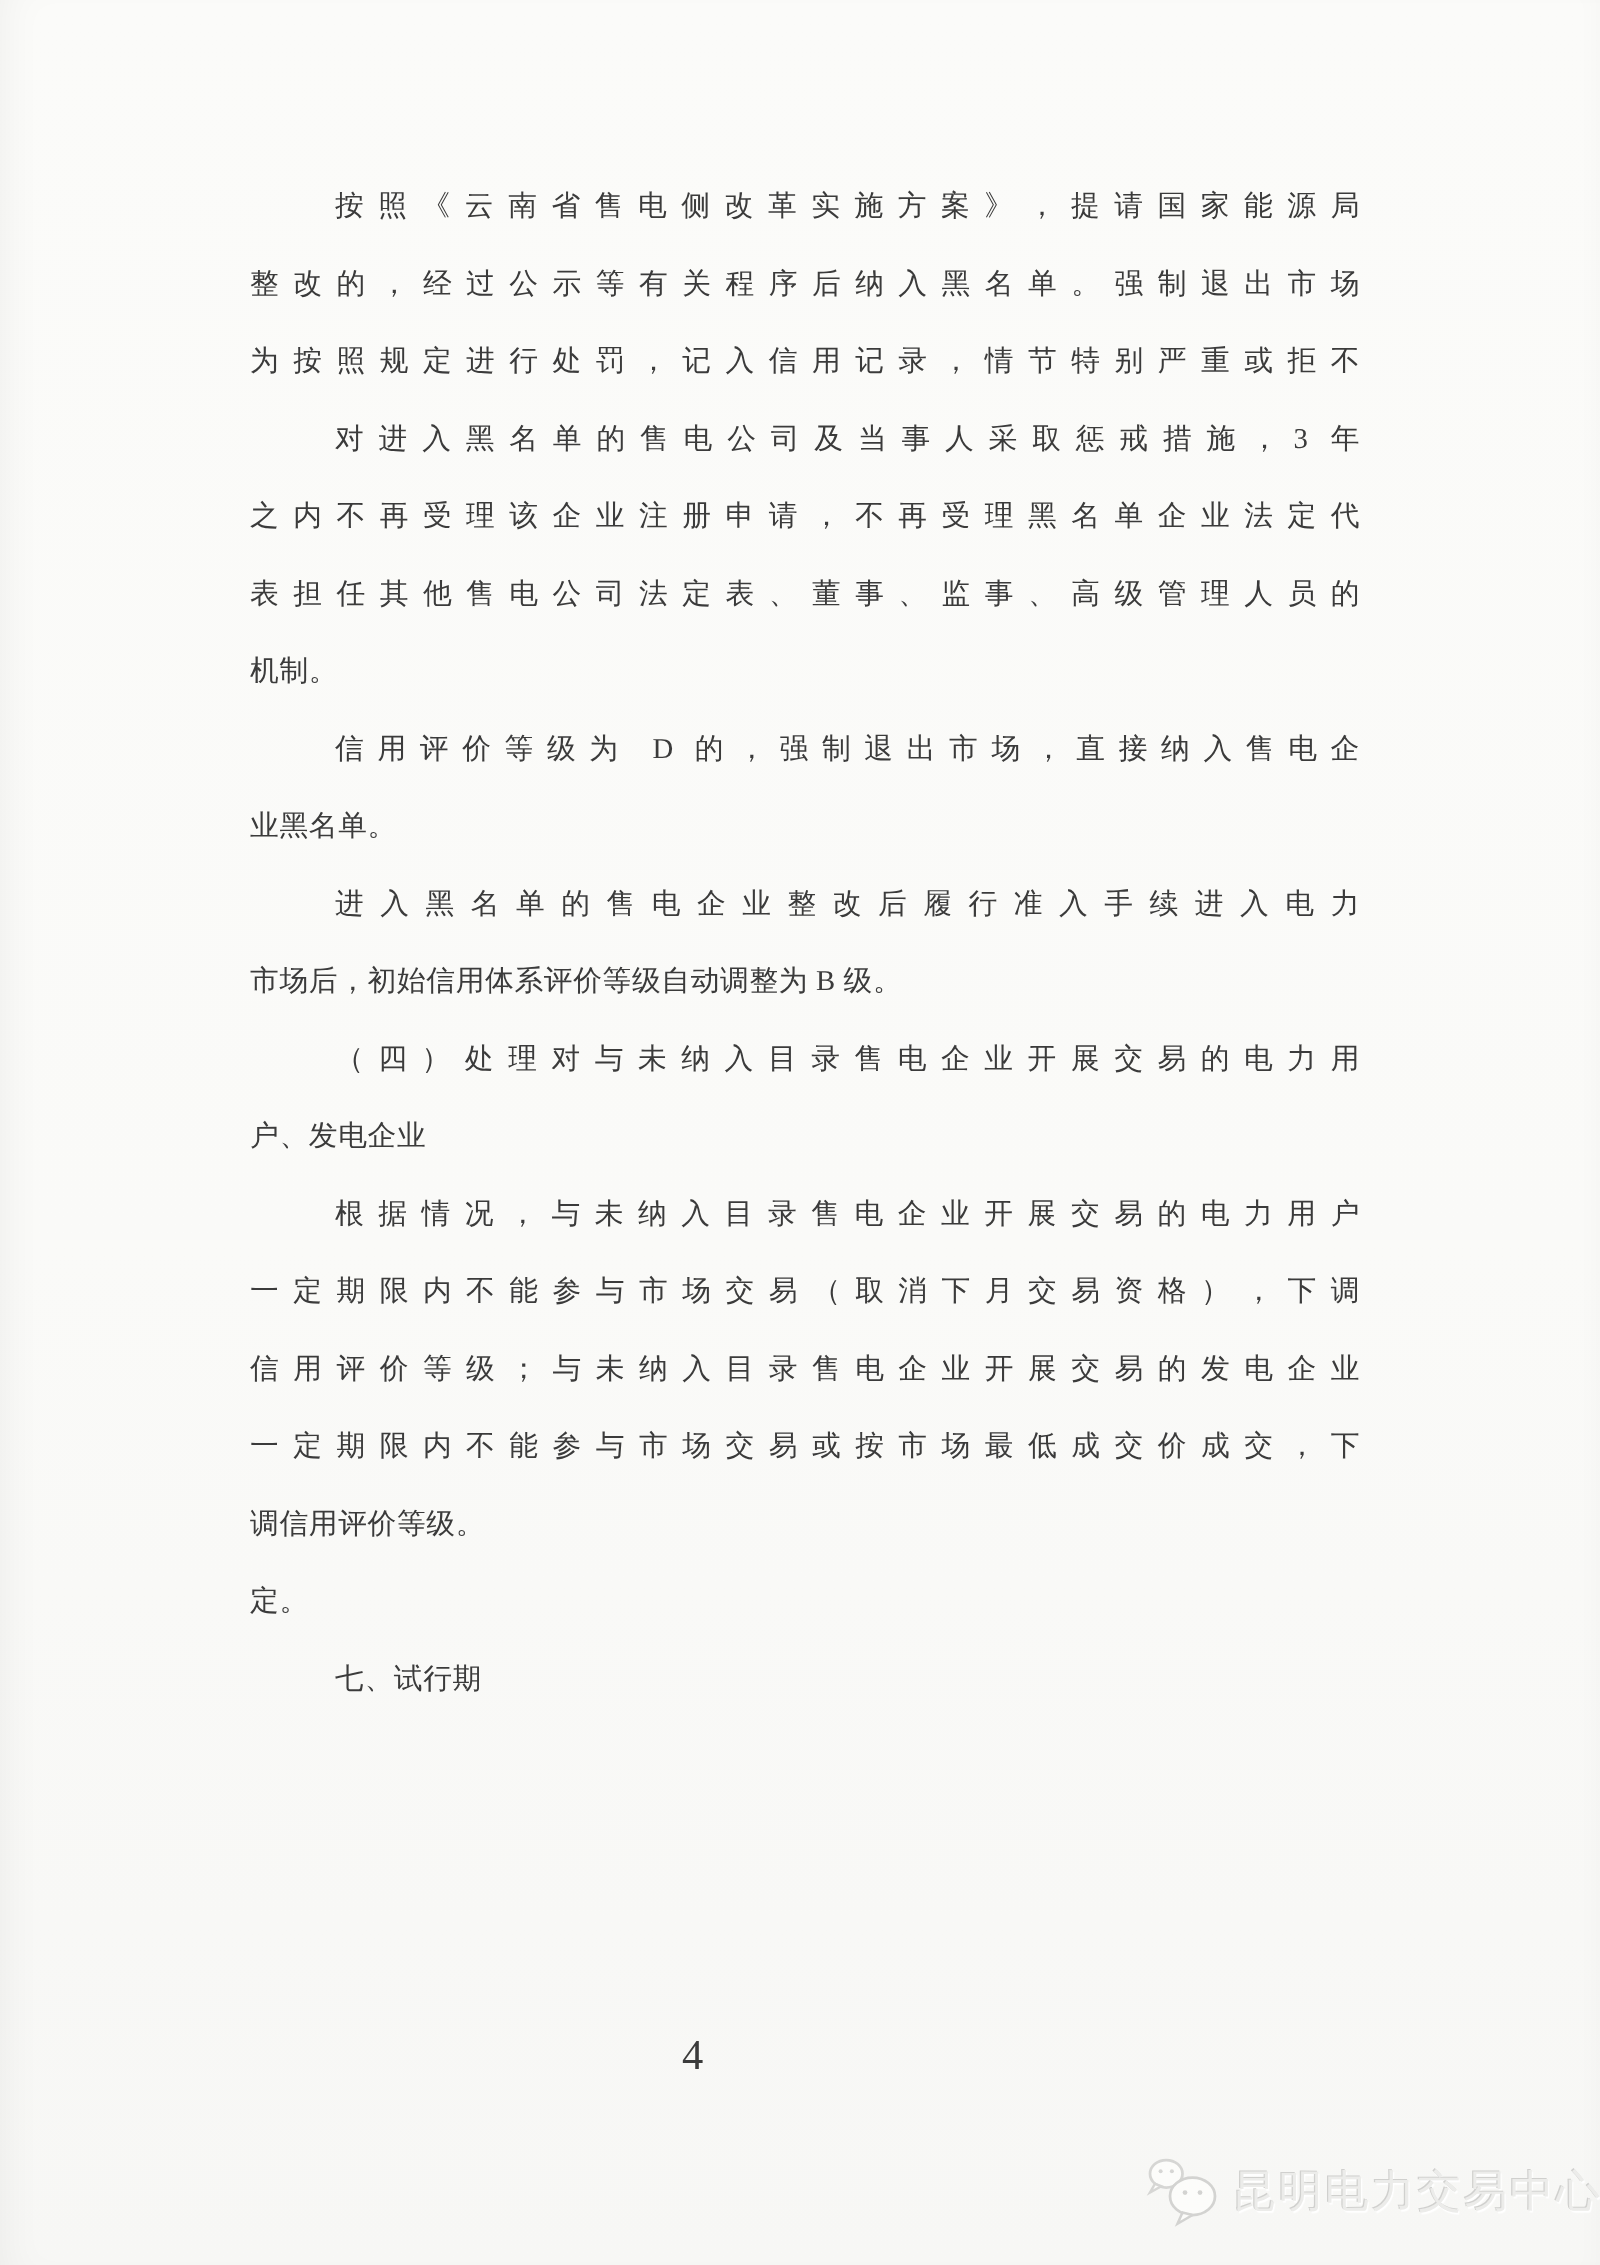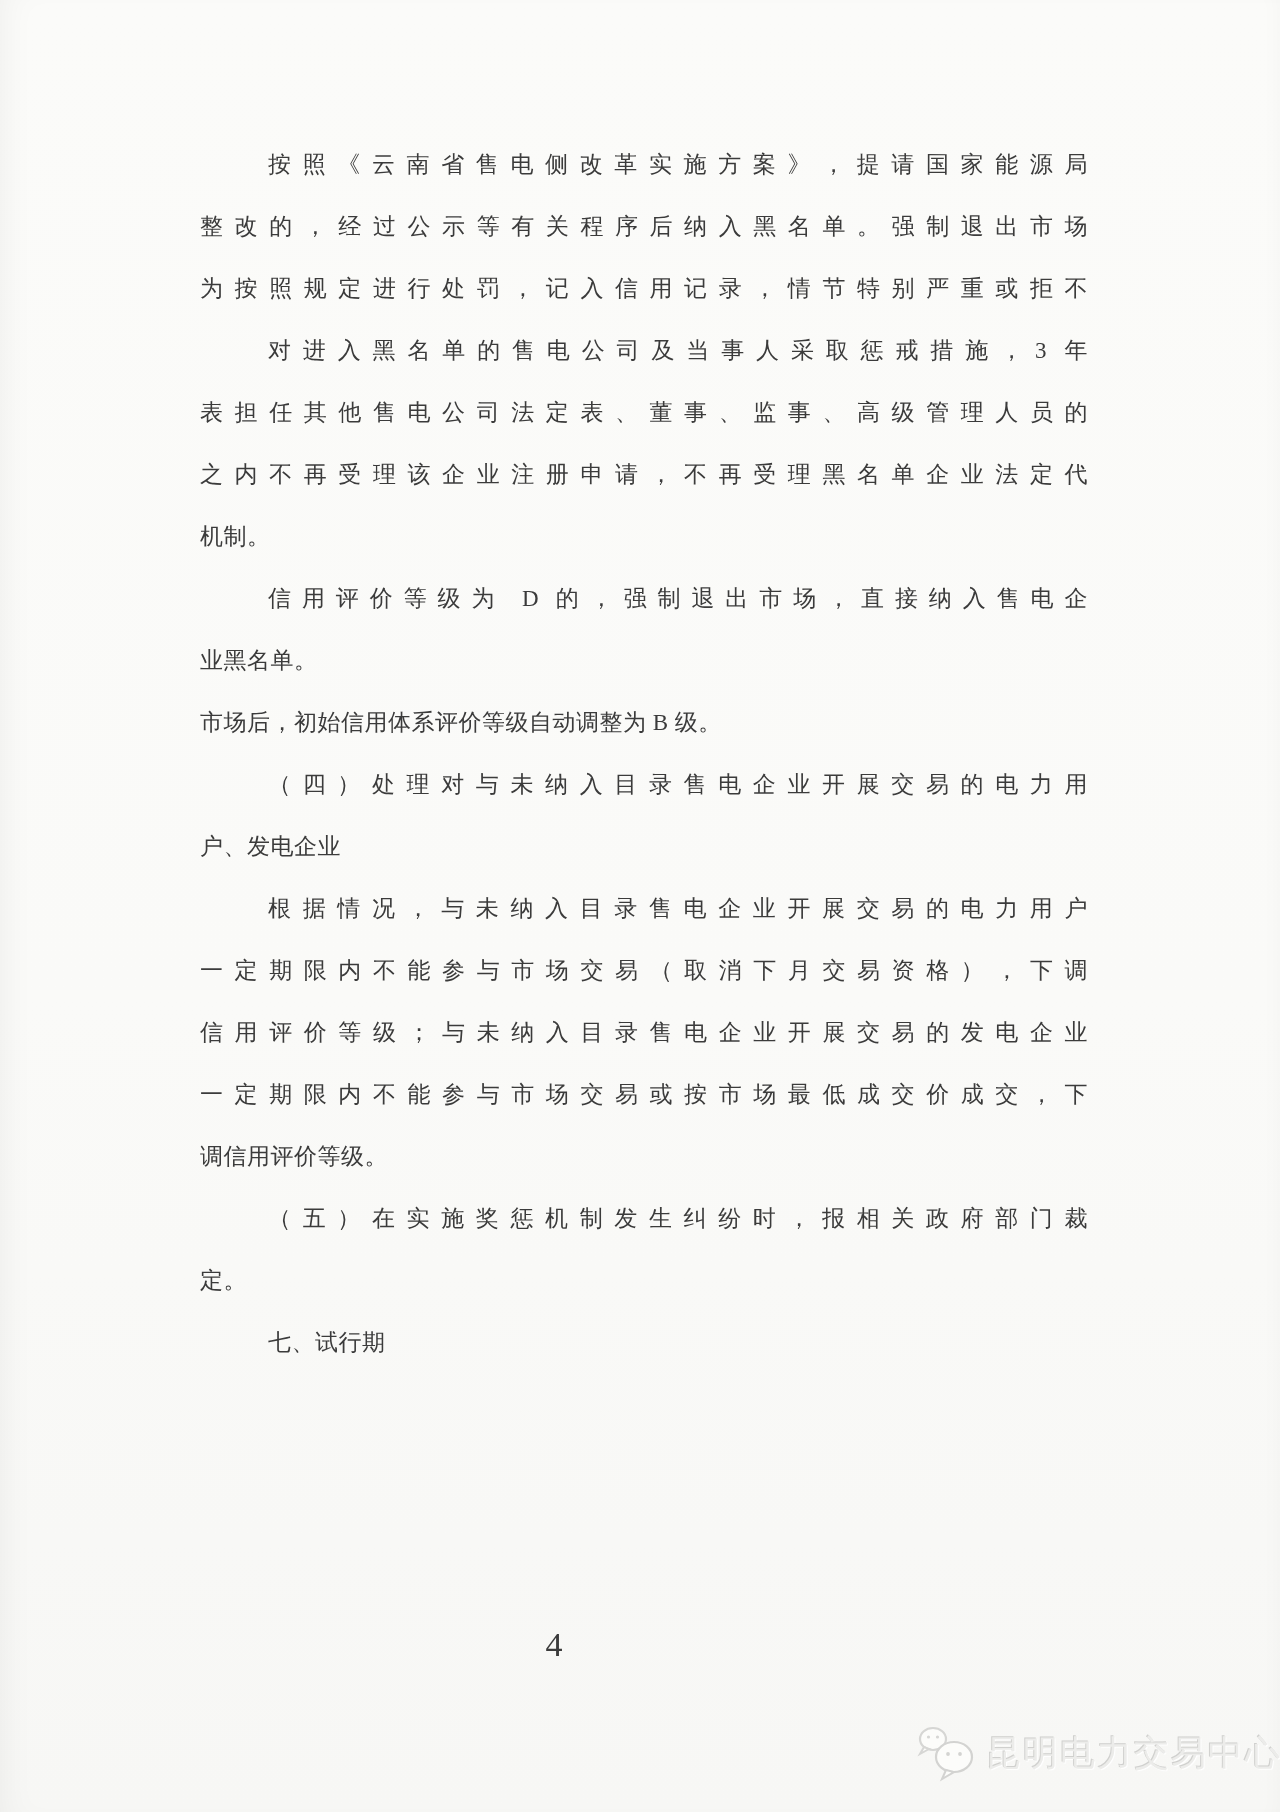--- a/index.html
+++ b/index.html
@@ -49,34 +49,34 @@
 </head>
 <body>
 
 <div class="page">
 
   <div class="text-block">
       <div class="line just ind">按照《云南省售电侧改革实施方案》，提请国家能源局</div>
       <div class="line just">整改的，经过公示等有关程序后纳入黑名单。强制退出市场</div>
       <div class="line just">为按照规定进行处罚，记入信用记录，情节特别严重或拒不</div>
       <div class="line just ind">对进入黑名单的售电公司及当事人采取惩戒措施，3 年</div>
+      <div class="line just">之内不再受理该企业注册申请，不再受理黑名单企业法定代</div>
       <div class="line just">表担任其他售电公司法定表、董事、监事、高级管理人员的</div>
-      <div class="line just">之内不再受理该企业注册申请，不再受理黑名单企业法定代</div>
       <div class="line">机制。</div>
       <div class="line just ind">信用评价等级为 D 的，强制退出市场，直接纳入售电企</div>
       <div class="line">业黑名单。</div>
+      <div class="line just ind">进入黑名单的售电企业整改后履行准入手续进入电力</div>
       <div class="line">市场后，初始信用体系评价等级自动调整为 B 级。</div>
       <div class="line just ind">（四）处理对与未纳入目录售电企业开展交易的电力用</div>
       <div class="line">户、发电企业</div>
       <div class="line just ind">根据情况，与未纳入目录售电企业开展交易的电力用户</div>
       <div class="line just">一定期限内不能参与市场交易（取消下月交易资格），下调</div>
       <div class="line just">信用评价等级；与未纳入目录售电企业开展交易的发电企业</div>
       <div class="line just">一定期限内不能参与市场交易或按市场最低成交价成交，下</div>
       <div class="line">调信用评价等级。</div>
-      <div class="line just ind">（五）在实施奖惩机制发生纠纷时，报相关政府部门裁</div>
       <div class="line">定。</div>
       <div class="line ind">七、试行期</div>
     </div>
 
   <div class="page-number">4</div>
 
   <div class="footer">
     <svg class="wechat-icon" width="62" height="58" viewBox="0 0 62 58" fill="none">
 
       <ellipse cx="17" cy="15" rx="13" ry="11" stroke="#d6d6d4" stroke-width="2.2" fill="#fcfcfa"></ellipse>

